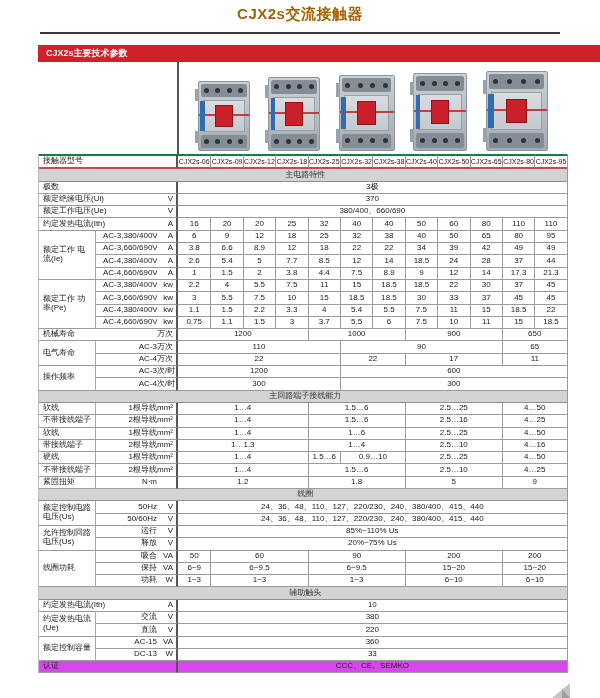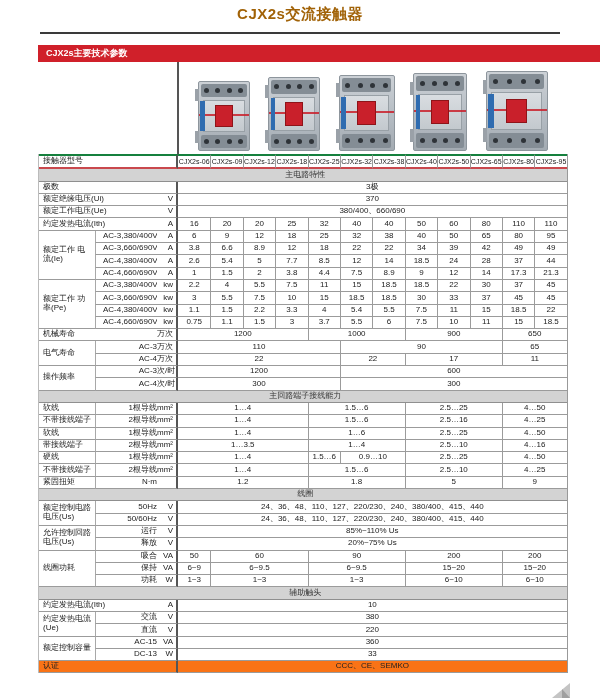--- a/index.html
+++ b/index.html
@@ -49,21 +49,21 @@
   td{height:11.3px;padding:0;border-bottom:1px solid #9b9b9b;overflow:hidden;white-space:nowrap;vertical-align:middle;line-height:1.1;}
   td.lbl{text-align:left;padding:0 2px 0 4px;white-space:normal;}
   td.sub{text-align:right;padding-left:7px;border-left:1px solid #a8a8a8;}
   td.unit{text-align:right;padding-right:3px;border-right:2px solid #555;}
   td.pre{border-right:2px solid #555;}
   td.v,td.m,td.sv,td.fv{text-align:center;}
   td.m{font-size:7px;}
   td.v + td.v, td.m + td.m, td.sv + td.sv{border-left:1px solid #9b9b9b;}
   tr.models td{border-top:2px solid #15803d;border-bottom:2px solid #c9484d;}
   td.sec{background:#d3d3d3;color:#333;text-align:center;padding-left:5px;border-bottom:1px solid #8f8f8f;}
-  tr.cert td{background:#f97316;}
+  tr.cert td{background:#d946ef;}
   
   .curl{position:absolute;right:30px;bottom:0;width:0;height:0;
         border-left:18px solid transparent;border-bottom:15px solid #c4c4c4;}
   .curl2{position:absolute;right:30px;bottom:0;width:0;height:0;
         border-right:8px solid transparent;border-bottom:9px solid #9f9f9f;}
 </style>
 </head>
 <body>
 
 <h1 class="page-title">CJX2s交流接触器</h1>
@@ -434,21 +434,21 @@
     <td class="unit">mm²</td>
     <td class="sv" colspan="4">1…4</td>
     <td class="sv" colspan="3">1…6</td>
     <td class="sv" colspan="3">2.5…25</td>
     <td class="sv" colspan="2">4…50</td>
   </tr>
   <tr>
     <td class="lbl">带接线端子</td>
     <td class="sub">2根导线</td>
     <td class="unit">mm²</td>
-    <td class="sv" colspan="4">1…3.5</td>
+    <td class="sv" colspan="4">1…1.3</td>
     <td class="sv" colspan="3">1…4</td>
     <td class="sv" colspan="3">2.5…10</td>
     <td class="sv" colspan="2">4…16</td>
   </tr>
   <tr>
     <td class="lbl">硬线</td>
     <td class="sub">1根导线</td>
     <td class="unit">mm²</td>
     <td class="sv" colspan="4">1…4</td>
     <td class="sv" colspan="1">1.5…6</td>

